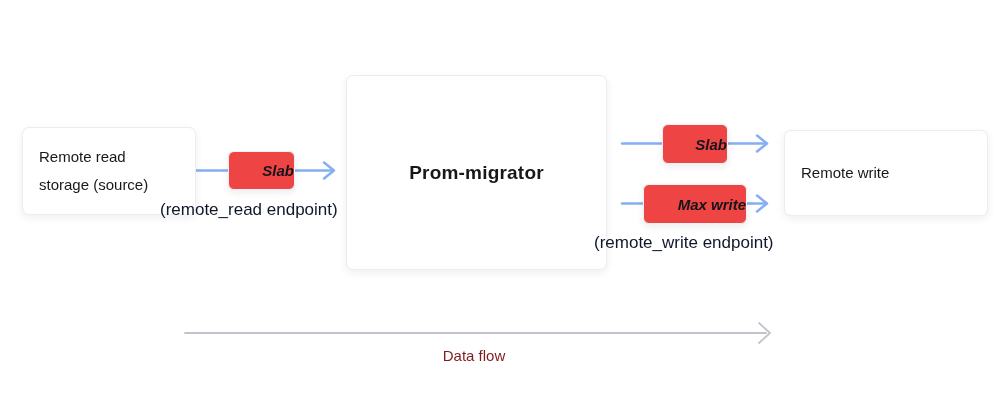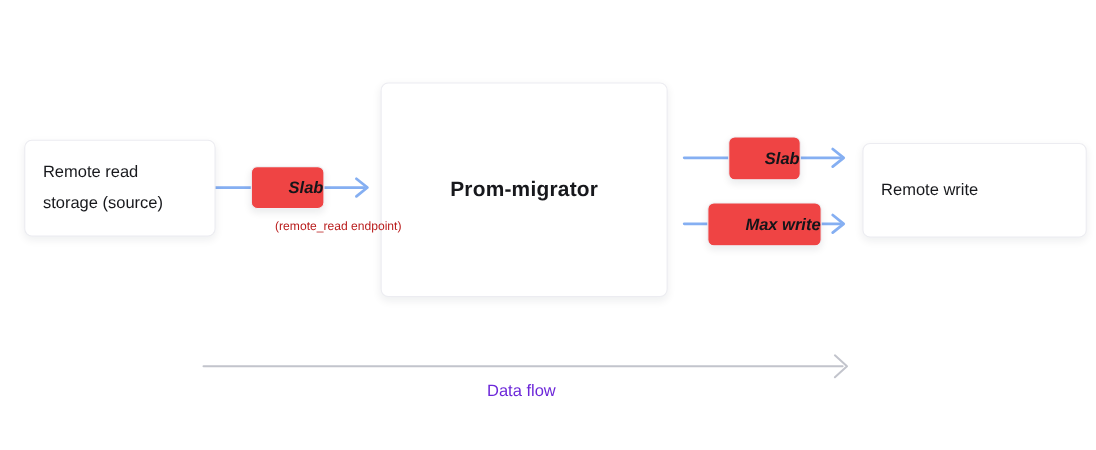--- a/index.html
+++ b/index.html
@@ -69,32 +69,32 @@
     font-weight: 700;
     color: #141519;
     font-style: italic;
   }
   .chip-slab-read  { left: 228px; top: 151px; width: 65px;  height: 37px; }
   .chip-slab-write { left: 662px; top: 124px; width: 64px;  height: 38px; }
   .chip-max-time   { left: 643px; top: 184px; width: 102px; height: 38px; }
   .caption {
     position: absolute;
     z-index: 2;
-    font-size: 11px;
-    color: #b91c1c;
-    text-align: right;
+    font-size: 17px;
+    color: #0f172a;
+    text-align: left;
   }
   .caption-read  { left: 160px; top: 200px; width: 205px; }
   .caption-write { left: 594px; top: 233px; width: 200px; }
   .flow-label {
     position: absolute;
     left: 374px; top: 347px; width: 200px;
     text-align: center;
     font-size: 15px;
-    color: #6d28d9;
+    color: #7f1d1d;
     z-index: 2;
   }
 </style>
 </head>
 <body>
 
 <div class="canvas">
 
   <svg class="svg-layer" viewBox="0 0 996 409" xmlns="http://www.w3.org/2000/svg">
 
@@ -128,16 +128,17 @@
     <span>Slab</span>
   </div>
   <div class="chip chip-slab-write">
     <span>Slab</span>
   </div>
   <div class="chip chip-max-time">
     <span>Max write</span>
   </div>
 
   <div class="caption caption-read">(remote_read endpoint)</div>
+  <div class="caption caption-write">(remote_write endpoint)</div>
 
   <div class="flow-label">Data flow</div>
 
 </div>
 
 </body></html>

